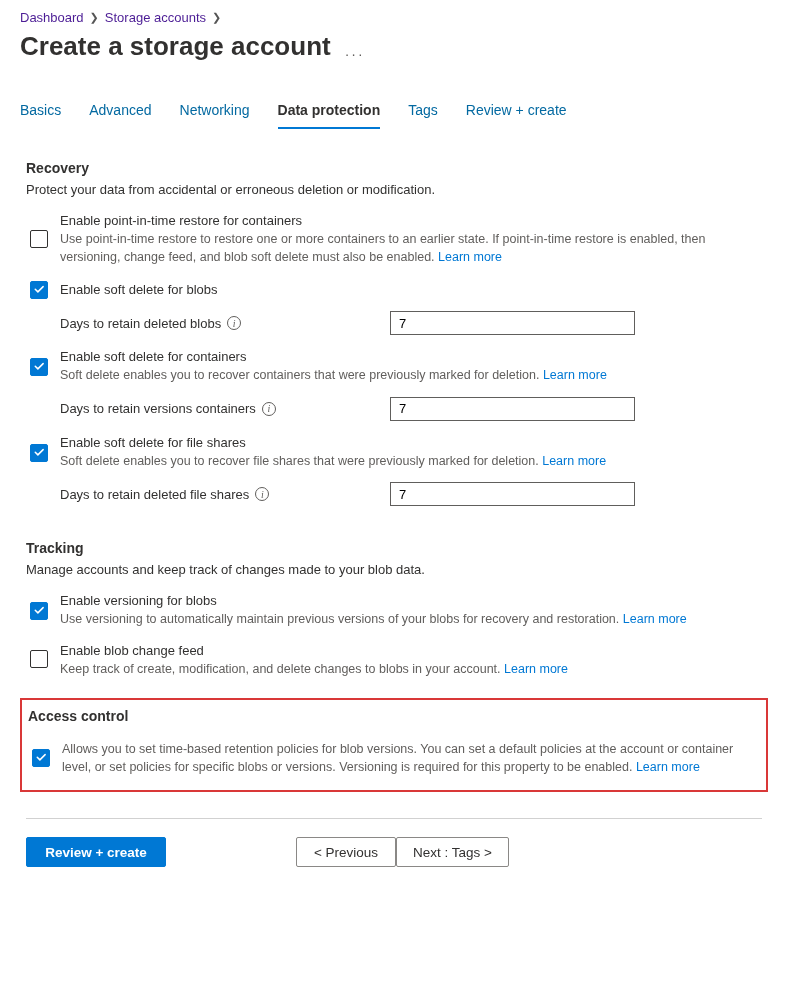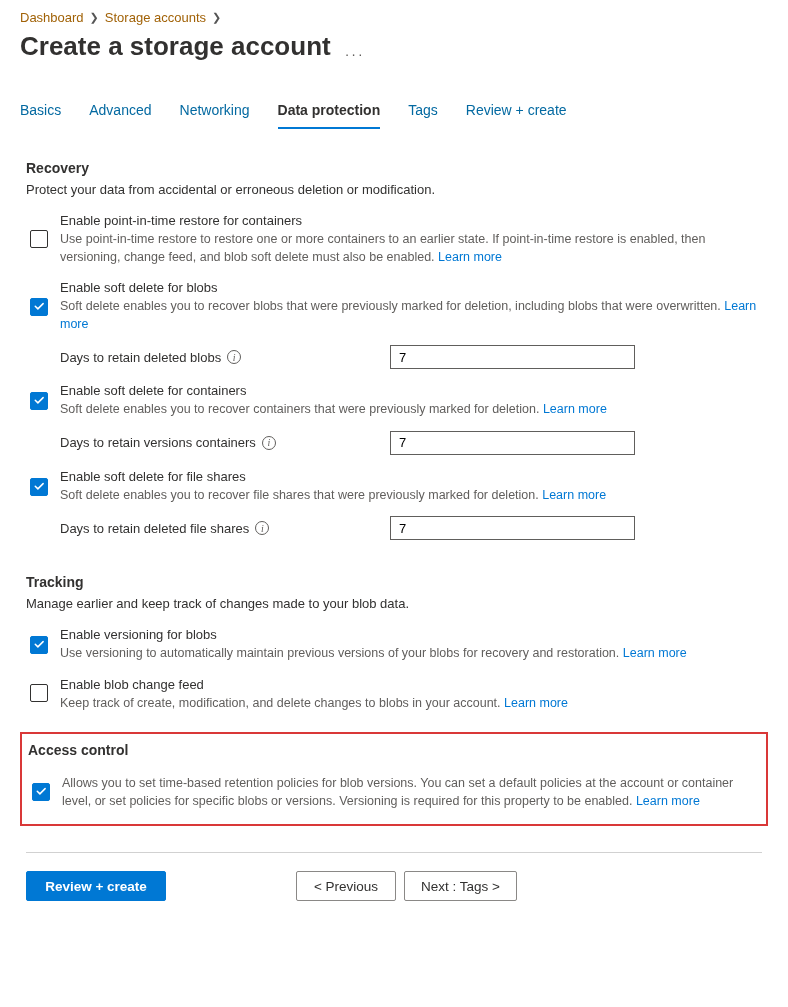--- a/index.html
+++ b/index.html
@@ -5,21 +5,21 @@
   * { box-sizing: border-box; }
   body {
     margin: 0;
     padding: 10px 20px 20px 20px;
     font-family: "Segoe UI", -apple-system, sans-serif;
     font-size: 13px;
     color: #323130;
     background: #fff;
     width: 788px;
   }
-  a, .link { color: #a16207; text-decoration: none; cursor: pointer; }
+  a, .link { color: #4c1d95; text-decoration: none; cursor: pointer; }
 
   
   .breadcrumb { font-size: 13px; color: #0078d4; display: flex; align-items: center; gap: 6px;  }
   .breadcrumb .sep { color: #555; font-size: 11px; }
 
   
   .page-title-row { display: flex; align-items: flex-end; gap: 14px; margin-top: 6px; }
   h1.page-title { font-size: 26px; font-weight: 600; margin: 0; }
   .ellipsis { color: #605e5c; font-size: 14px; letter-spacing: 2px; }
 
@@ -78,21 +78,21 @@
 
   
   .footer-bar { display: flex; gap: 130px; align-items: center; }
   .btn {
     font-family: inherit; font-size: 13.5px; cursor: pointer;
     height: 30px; padding: 0 16px; border-radius: 2px;
     display: inline-flex; align-items: center; justify-content: center;
   }
   .btn-primary { background: #0078d4; color: #fff; border: 1px solid #0078d4; font-weight: 600; min-width: 140px; }
   .btn-default { background: #fff; color: #323130; border: 1px solid #8a8886; min-width: 100px; }
-  .btn-row-right { display:flex; gap:8px; }
+  .btn-row-right { display:flex; gap:0; }
 </style>
 </head>
 <body>
 
 <div class="breadcrumb">
   <a>Dashboard</a>
   <span class="sep">❯</span>
   <a>Storage accounts</a>
   <span class="sep">❯</span>
 </div>
@@ -134,24 +134,20 @@
   <div class="opt">
     <div class="cb-wrap">
       <span class="checkbox checked">
         <svg viewBox="0 0 16 16">
             <path d="M13.5 3.5l-7 7L3 7" stroke="#fff" stroke-width="2" fill="none" stroke-linecap="round" stroke-linejoin="round"></path>
           </svg>
       </span>
     </div>
     <div class="opt-body">
       <div class="opt-label">Enable soft delete for blobs</div>
-      <div class="opt-desc">
-        <span>Soft delete enables you to recover blobs that were previously marked for deletion, including blobs that were overwritten.</span>
-        <a class="link">Learn more</a>
-      </div>
     </div>
   </div>
   <div class="field-row">
     <div class="field-label">
       <span>Days to retain deleted blobs</span>
       <span class="info-icon">i</span>
     </div>
     <input class="field-input" value="7" style="">
   </div>
 
@@ -197,21 +193,21 @@
   </div>
   <div class="field-row">
     <div class="field-label">
       <span>Days to retain deleted file shares</span>
       <span class="info-icon">i</span>
     </div>
     <input class="field-input" value="7" style="">
   </div>
 
   <div class="section-title" style="margin-top:34px">Tracking</div>
-  <div class="section-desc">Manage earlier and keep track of changes made to your blob data.</div>
+  <div class="section-desc">Manage accounts and keep track of changes made to your blob data.</div>
 
   <div class="opt">
     <div class="cb-wrap">
       <span class="checkbox checked">
         <svg viewBox="0 0 16 16">
             <path d="M13.5 3.5l-7 7L3 7" stroke="#fff" stroke-width="2" fill="none" stroke-linecap="round" stroke-linejoin="round"></path>
           </svg>
       </span>
     </div>
     <div class="opt-body">

